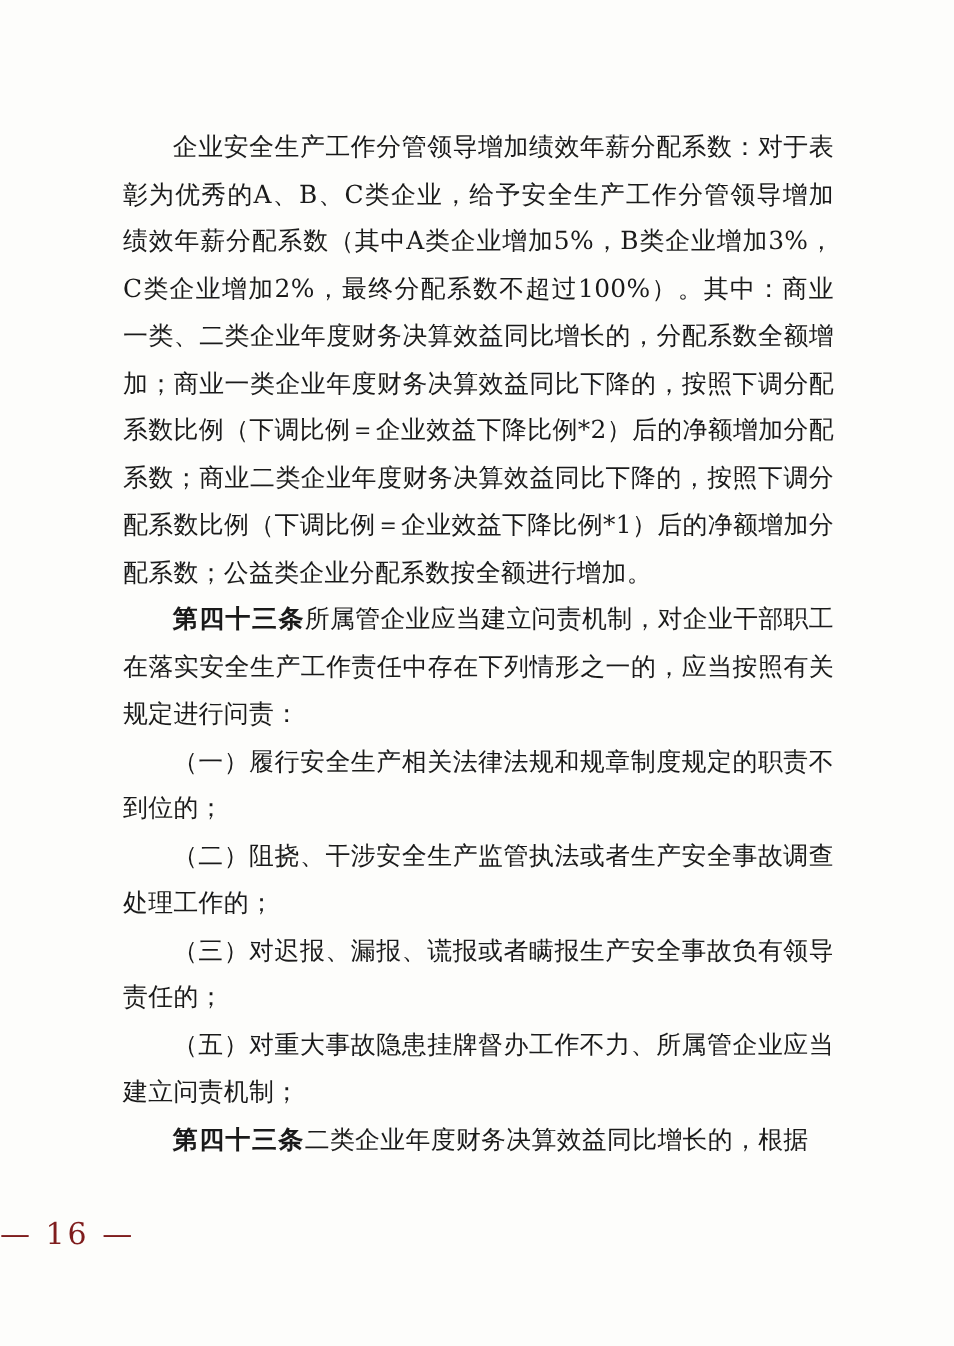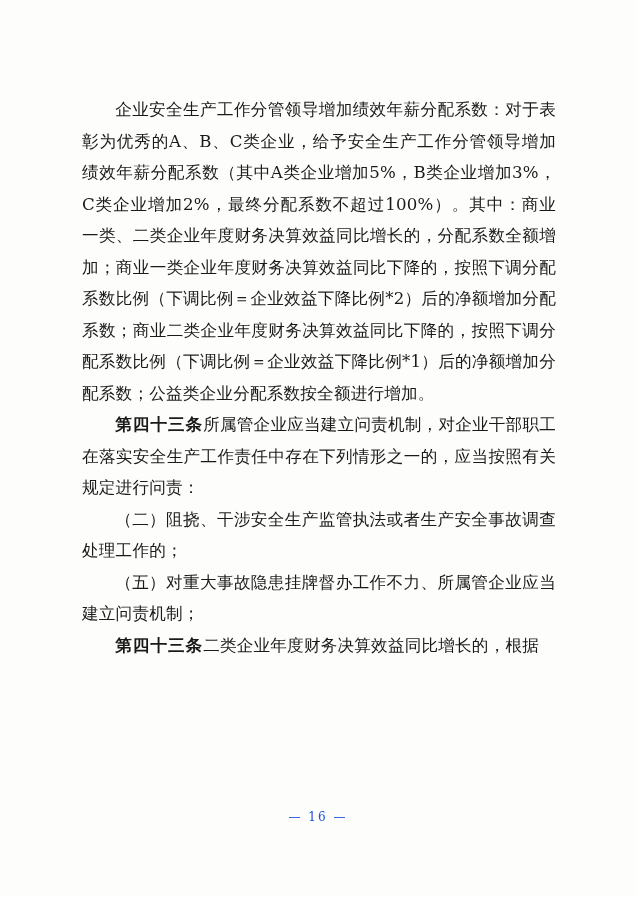--- a/index.html
+++ b/index.html
@@ -16,21 +16,21 @@
   .page {
     position: relative;
     width: 636px;
     height: 897px;
     background: #fdfdfb;
     box-sizing: border-box;
   }
   .content {
     position: absolute;
     left: 82px;
-    top: 94px;
+    top: 82px;
     width: 474px;
   }
   p {
     margin: 0;
     font-family: "DejaVu Serif", serif;
     font-size: 16.6px;
     line-height: 31.5px;
     color: #1a1a1a;
     text-align: justify;
     text-justify: inter-ideograph;
@@ -45,43 +45,45 @@
     margin-top: 35px;
   }
   .art-body {
     font-weight: normal;
   }
   .pagenum {
     position: absolute;
     left: 0;
     right: 0;
     top: 810px;
-    text-align: center;
+    text-align: left;
     font-family: "DejaVu Serif", serif;
-    font-size: 12px;
-    color: #1d4ed8;
+    font-size: 20px;
+    color: #7f1d1d;
     letter-spacing: 2px;
   }
   .pagenum span { display: inline-block; }
 </style>
 </head>
 <body>
 
 <div class="page">
   <div class="content">
 
     <p class="indent">企业安全生产工作分管领导增加绩效年薪分配系数：对于表彰为优秀的A、B、C类企业，给予安全生产工作分管领导增加绩效年薪分配系数（其中A类企业增加5%，B类企业增加3%，C类企业增加2%，最终分配系数不超过100%）。其中：商业一类、二类企业年度财务决算效益同比增长的，分配系数全额增加；商业一类企业年度财务决算效益同比下降的，按照下调分配系数比例（下调比例＝企业效益下降比例*2）后的净额增加分配系数；商业二类企业年度财务决算效益同比下降的，按照下调分配系数比例（下调比例＝企业效益下降比例*1）后的净额增加分配系数；公益类企业分配系数按全额进行增加。</p>
 
     <p class="indent">
       <span class="art-label">第四十三条</span><span class="art-body">所属管企业应当建立问责机制，对企业干部职工在落实安全生产工作责任中存在下列情形之一的，应当按照有关规定进行问责：</span>
     </p>
 
+    <p class="indent">（一）履行安全生产相关法律法规和规章制度规定的职责不到位的；</p>
 
     <p class="indent">（二）阻挠、干涉安全生产监管执法或者生产安全事故调查处理工作的；</p>
 
+    <p class="indent">（三）对迟报、漏报、谎报或者瞒报生产安全事故负有领导责任的；</p>
 
 
     <p class="indent">（五）对重大事故隐患挂牌督办工作不力、所属管企业应当建立问责机制；</p>
 
 
     <p class="indent">
       <span class="art-label">第四十三条</span><span class="art-body">二类企业年度财务决算效益同比增长的，根据</span>
     </p>
 
   </div>

